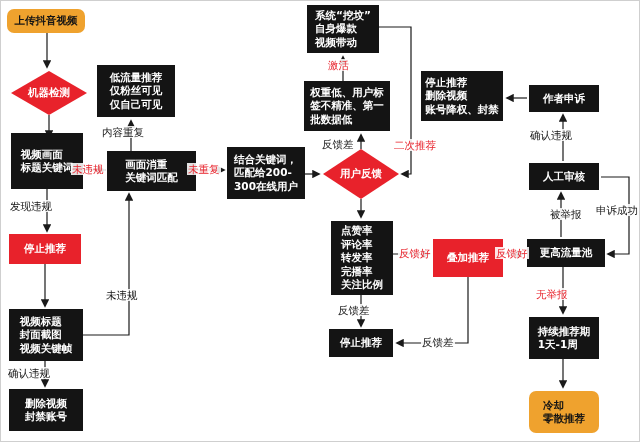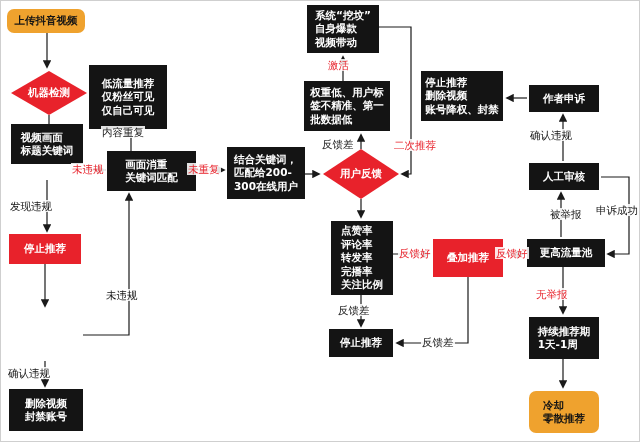--- a/index.html
+++ b/index.html
@@ -52,26 +52,29 @@
       <path marker-end="url(#arr)" d="M526,97 H506"></path>
       <path marker-end="url(#arr)" d="M600,176 H628 V253 H607"></path>
       <path marker-end="url(#arr)" d="M562,266 V312"></path>
       <path marker-end="url(#arr)" d="M562,358 V386"></path>
       <path marker-end="url(#arr)" d="M82,334 H128 V193"></path>
     </g>
   </svg>
 
   <div class="node orange" style="left:6px;top:8px;width:78px;height:24px">上传抖音视频</div>
   <div class="node diamond" style="left:10px;top:70px;width:76px;height:44px">机器检测</div>
-  <div class="node black" style="left:10px;top:123px;width:72px;height:40px">视频画面
+  <div class="node black" style="left:10px;top:132px;width:72px;height:56px">视频画面
 标题关键词</div>
   <div class="node redbox" style="left:8px;top:233px;width:72px;height:30px">停止推荐</div>
+  <div class="node black" style="left:8px;top:308px;width:74px;height:52px">视频标题
+封面截图
+视频关键帧</div>
   <div class="node black" style="left:8px;top:388px;width:74px;height:42px">删除视频
 封禁账号</div>
-  <div class="node black" style="left:88px;top:64px;width:78px;height:64px">低流量推荐
+  <div class="node black" style="left:96px;top:64px;width:78px;height:52px">低流量推荐
 仅粉丝可见
 仅自己可见</div>
   <div class="node black" style="left:106px;top:150px;width:89px;height:40px">画面消重
 关键词匹配</div>
   <div class="node black" style="left:226px;top:146px;width:78px;height:52px">结合关键词，
 匹配给200-
 300在线用户</div>
   <div class="node black" style="left:306px;top:4px;width:72px;height:48px">系统“挖坟”
 自身爆款
 视频带动</div>

